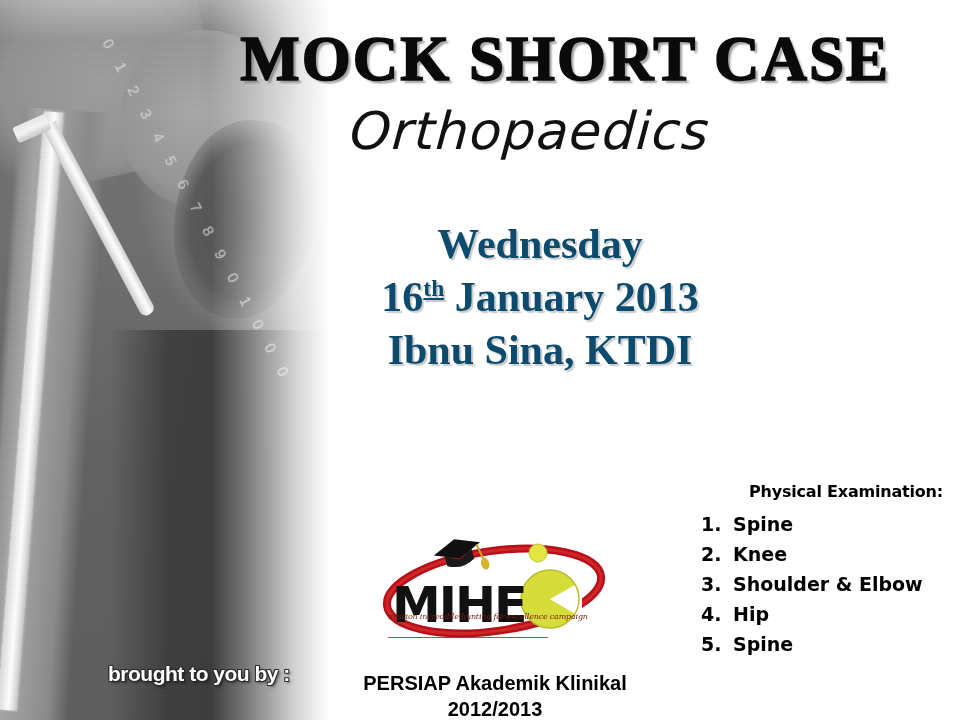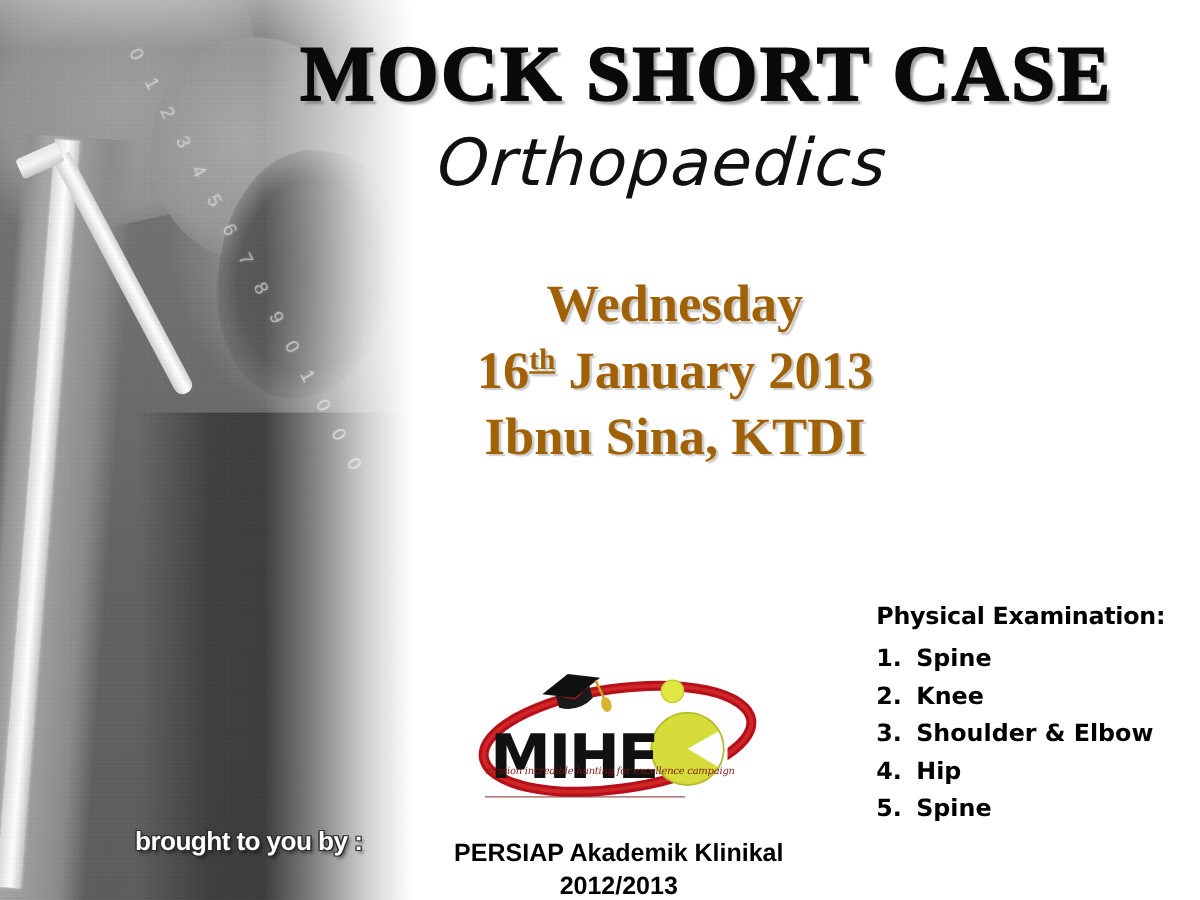--- a/index.html
+++ b/index.html
@@ -185,21 +185,21 @@
   
   .details {
     position: absolute;
     left: 300px; top: 218px;
     width: 480px;
     text-align: center;
     font-family: "Liberation Serif", serif;
     font-weight: bold;
     font-size: 42px;
     line-height: 53px;
-    color: #a16207;
+    color: #0c4a6e;
     text-shadow: 2px 2px 1px rgba(160,160,160,0.55);
     white-space: nowrap;
   }
   .details .line { display: block; }
   .details sup {
     font-size: 0.56em;
     vertical-align: super;
     line-height: 0;
     text-decoration: underline;
     text-align: right;
@@ -207,24 +207,25 @@
 
   
   .pe-block {
     position: absolute;
     left: 701px; top: 482px;
     font-family: "DejaVu Sans", sans-serif;
     font-weight: bold;
     color: #000000;
   }
   .pe-title {
-    font-size: 19px;
+    font-size: 16px;
     letter-spacing: -0.2px;
     margin-bottom: 8px;
     white-space: nowrap;
+    margin-left: 48px;
   }
   .pe-list {
     list-style: none;
     margin: 0;
     padding: 0;
   }
   .pe-item {
     display: flex;
     align-items: baseline;
     font-size: 19px;

